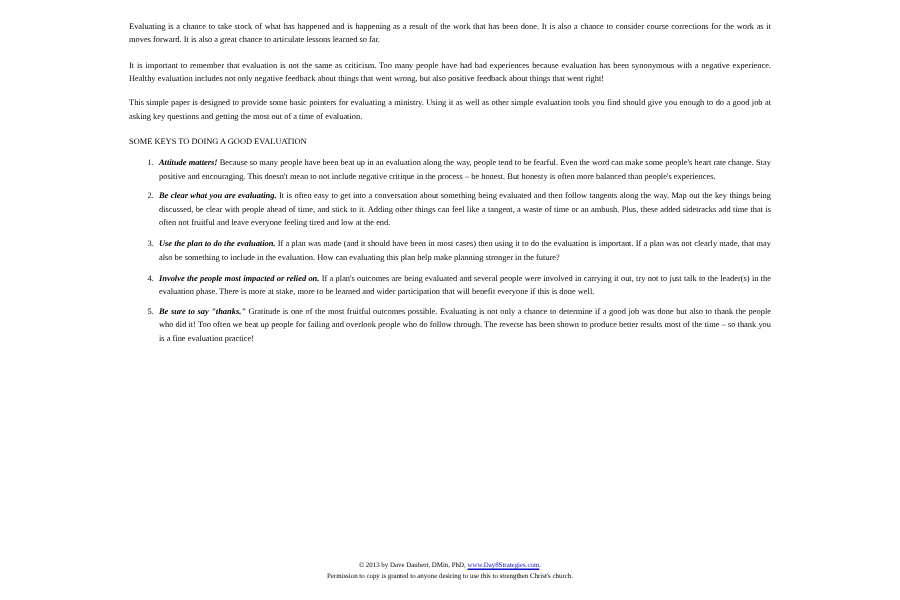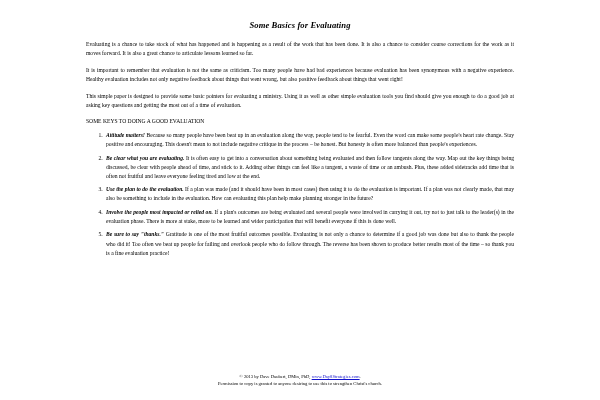--- a/index.html
+++ b/index.html
@@ -71,21 +71,20 @@
   }
   .footer-line {
     display: block;
   }
 </style>
 </head>
 <body>
 
 <div class="page">
 
-  <div class="doc-title">Some Basics for Evaluating</div>
 
   <p class="body-para">Evaluating is a chance to take stock of what has happened and is happening as a result of the work that has been done. It is also a chance to consider course corrections for the work as it moves forward. It is also a great chance to articulate lessons learned so far.</p>
   <p class="body-para">It is important to remember that evaluation is not the same as criticism. Too many people have had bad experiences because evaluation has been synonymous with a negative experience. Healthy evaluation includes not only negative feedback about things that went wrong, but also positive feedback about things that went right!</p>
   <p class="body-para">This simple paper is designed to provide some basic pointers for evaluating a ministry. Using it as well as other simple evaluation tools you find should give you enough to do a good job at asking key questions and getting the most out of a time of evaluation.</p>
 
   <div class="section-head">SOME KEYS TO DOING A GOOD EVALUATION</div>
 
   <ol class="keys">
     <li><span class="lead">Attitude matters!</span><span> Because so many people have been beat up in an evaluation along the way, people tend to be fearful. Even the word can make some people's heart rate change. Stay positive and encouraging. This doesn't mean to not include negative critique in the process – be honest. But honesty is often more balanced than people's experiences.</span></li>
     <li><span class="lead">Be clear what you are evaluating.</span><span>  It is often easy to get into a conversation about something being evaluated and then follow tangents along the way. Map out the key things being discussed, be clear with people ahead of time, and stick to it. Adding other things can feel like a tangent, a waste of time or an ambush. Plus, these added sidetracks add time that is often not fruitful and leave everyone feeling tired and low at the end.</span></li>

